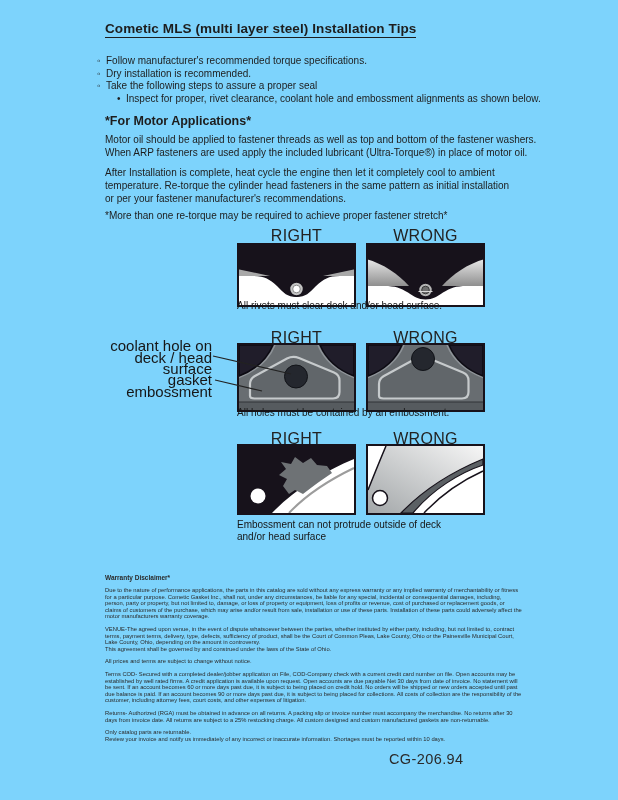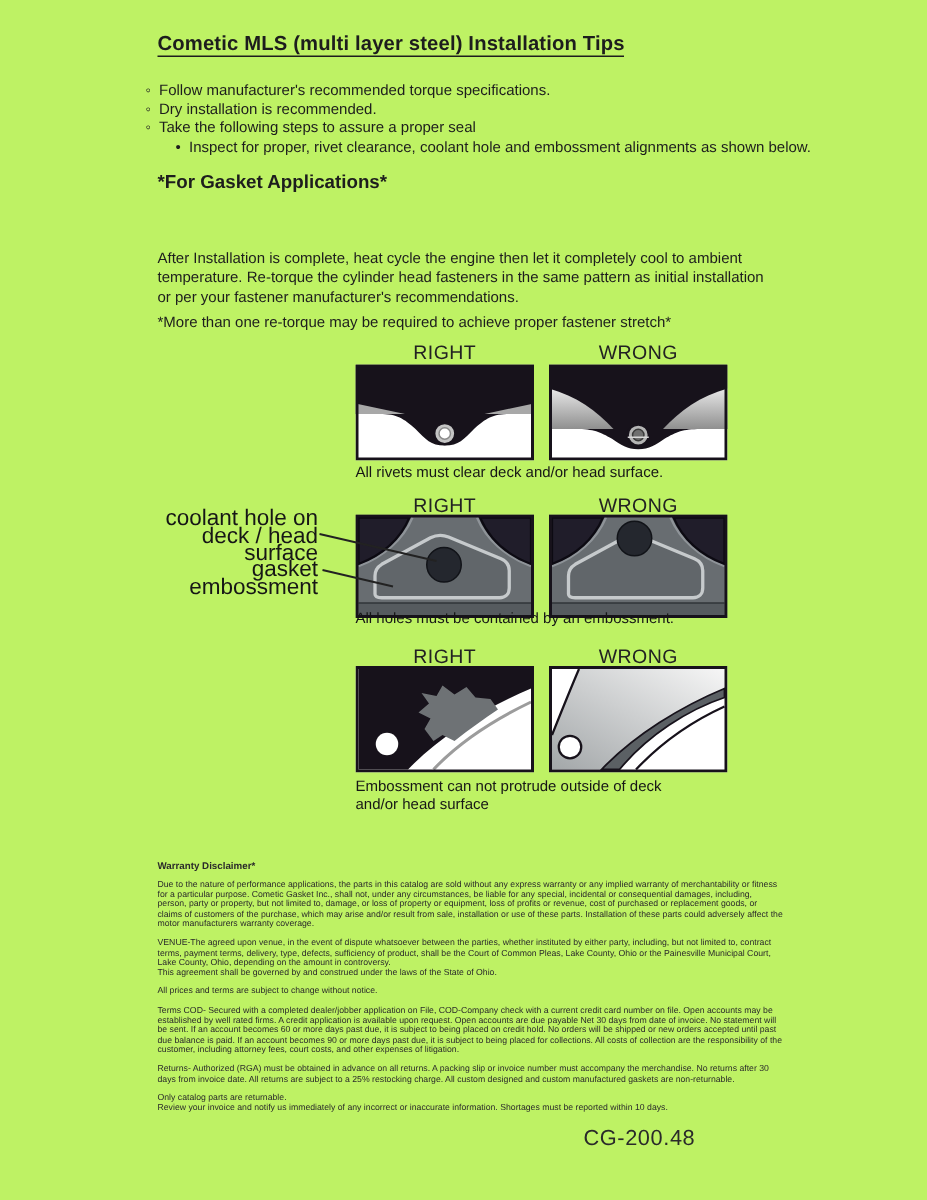--- a/index.html
+++ b/index.html
@@ -1,39 +1,39 @@
 <!DOCTYPE html>
 <html><head>
 <meta charset="utf-8">
 <style>
   html,body { margin:0; padding:0; background:#e9e9e9; }
   .page {
     position:relative; width:618px; height:800px; margin:0 auto;
-    background:#bef264; overflow:hidden;
+    background:#7dd3fc; overflow:hidden;
     font-family:"Liberation Sans", sans-serif; color:#1d1d1d;
     -webkit-font-smoothing:antialiased;
   }
   .abs { position:absolute; }
   .prewrap { white-space:pre-line; }
 
   .title {
     left:105px; top:21px; font-size:13.5px; font-weight:bold;
     border-bottom:1.5px solid #1d1d1d; padding-bottom:1px; letter-spacing:0.1px;
   }
 
   .tips { left:97px; top:55px; width:460px; font-size:10px; line-height:12.6px; }
   .bullet { position:relative; padding-left:9px; }
   .bullet::before { content:"◦"; position:absolute; left:0; top:0; font-size:10px; }
   .subbullet { position:relative; padding-left:9px; margin-left:20px; }
   .subbullet::before { content:"•"; position:absolute; left:0; top:0; font-size:10px; }
 
   .diesel-heading { left:105px; top:114px; font-size:12.5px; font-weight:bold; }
   .body-para { left:105px; width:460px; font-size:10px; line-height:13px; }
 
-  .dg-label { width:119px; text-align:center; font-size:13px; letter-spacing:0.3px; color:#222; }
+  .dg-label { width:119px; text-align:center; font-size:16px; letter-spacing:0.3px; color:#222; }
   .dg-box { width:119px; display:block; }
   .dg-caption { font-size:10px; line-height:12px; color:#161616; }
 
   .annot { font-size:15px; line-height:11.5px; text-align:right; color:#161616; }
 
   .legal { left:105px; top:574px; width:417px; color:#2a2a2a; }
   .legal h4 { margin:0 0 6px 0; font-size:6.5px; font-weight:bold; }
   .legal p { margin:0 0 6px 0; font-size:5.8px; line-height:6.6px; }
 
   .doc-code { left:389px; top:751px; font-size:14.5px; letter-spacing:0.4px; color:#2a2a2a; }
@@ -47,21 +47,23 @@
 
   <div class="abs title">Cometic MLS (multi layer steel) Installation Tips</div>
 
   <div class="abs tips">
     <div class="bullet">Follow manufacturer's recommended torque specifications.</div>
     <div class="bullet">Dry installation is recommended.</div>
     <div class="bullet">Take the following steps to assure a proper seal</div>
     <div class="subbullet">Inspect for proper, rivet clearance, coolant hole and embossment alignments as shown below.</div>
   </div>
 
-  <div class="abs diesel-heading">*For Gasket Applications*</div>
+  <div class="abs diesel-heading">*For Motor Applications*</div>
+  <div class="abs body-para prewrap" style="top:133px">Motor oil should be applied to fastener threads as well as top and bottom of the fastener washers.
+When ARP fasteners are used apply the included lubricant (Ultra-Torque®) in place of motor oil.</div>
   <div class="abs body-para prewrap" style="top:166px">After Installation is complete, heat cycle the engine then let it completely cool to ambient
 temperature. Re-torque the cylinder head fasteners in the same pattern as initial installation
 or per your fastener manufacturer's recommendations.</div>
   <div class="abs body-para" style="top:209px">*More than one re-torque may be required to achieve proper fastener stretch*</div>
 
   <div class="abs dg-label" style="left:237px; top:227px">RIGHT</div>
   <div class="abs dg-label" style="left:366px; top:227px">WRONG</div>
 
   <svg class="abs dg-box" style="left:237px; top:243px" width="119" height="64" viewBox="0 0 119 64">
     <rect x="0" y="0" width="119" height="64" fill="#ffffff"></rect>
@@ -83,21 +85,21 @@
     <rect x="0" y="0" width="119" height="64" fill="#ffffff"></rect>
     <path d="M0,0 H119 V43 H101 C89,43 85,45 77,49.5 C71,53.5 67,56.5 59.5,56.5 C52,56.5 48,53.5 42,49.5 C34,45 30,43 18,43 H0 Z" fill="#17121b"></path>
     <path d="M0,16 C18,21 32,31 43,43 L0,43 Z" fill="url(#gw1)"></path>
     <path d="M119,16 C101,21 87,31 76,43 L119,43 Z" fill="url(#gw1)"></path>
     <circle cx="59.5" cy="47" r="7" fill="#b5b5b5" stroke="#17121b" stroke-width="1.5"></circle>
     <circle cx="59.5" cy="47" r="3.8" fill="#6f6f6f" stroke="#3a3a3a" stroke-width="1"></circle>
     <line x1="52.5" y1="48.5" x2="66.5" y2="48.5" stroke="#d8d8d8" stroke-width="1"></line>
     <rect x="1" y="1" width="117" height="62" fill="none" stroke="#17121b" stroke-width="2"></rect>
   </svg>
 
-  <div class="abs dg-caption" style="left:237px; top:310px">All rivets must clear deck and/or head surface.</div>
+  <div class="abs dg-caption" style="left:237px; top:300px">All rivets must clear deck and/or head surface.</div>
 
   <div class="abs dg-label" style="left:237px; top:329px">RIGHT</div>
   <div class="abs dg-label" style="left:366px; top:329px">WRONG</div>
 
   <div class="abs annot prewrap" style="left:100px; top:340px; width:112px">coolant hole on
 deck / head surface</div>
   <div class="abs annot" style="left:100px; top:374px; width:112px">gasket embossment</div>
 
   <svg class="abs dg-box" style="left:237px; top:343px" width="119" height="69" viewBox="0 0 119 69">
     <rect x="0" y="0" width="119" height="69" fill="#686d71"></rect>
@@ -168,15 +170,15 @@
     <p class="prewrap">Due to the nature of performance applications, the parts in this catalog are sold without any express warranty or any implied warranty of merchantability or fitness for a particular purpose.  Cometic Gasket Inc., shall not, under any circumstances, be liable for any special, incidental or consequential damages, including, person, party or property, but not limited to, damage, or loss of property or equipment, loss of profits or revenue, cost of purchased or replacement goods, or claims of customers of the purchase, which may arise and/or result from sale, installation or use of these parts.  Installation of these parts could adversely affect the motor manufacturers warranty coverage.</p>
     <p class="prewrap">VENUE-The agreed upon venue, in the event of dispute whatsoever between the parties, whether instituted by either party, including, but not limited to, contract terms, payment terms, delivery, type, defects, sufficiency of product, shall be the Court of Common Pleas, Lake County, Ohio or the Painesville Municipal Court, Lake County, Ohio, depending on the amount in controversy.
 This agreement shall be governed by and construed under the laws of the State of Ohio.</p>
     <p class="prewrap">All prices and terms are subject to change without notice.</p>
     <p class="prewrap">Terms COD- Secured with a completed dealer/jobber application on File, COD-Company check with a current credit card number on file.  Open accounts may be established by well rated firms.  A credit application is available upon request.  Open accounts are due payable Net 30 days from date of invoice.  No statement will be sent.  If an account becomes 60 or more days past due, it is subject to being placed on credit hold.  No orders will be shipped or new orders accepted until past due balance is paid.  If an account becomes 90 or more days past due, it is subject to being placed for collections.  All costs of collection are the responsibility of the customer, including attorney fees, court costs, and other expenses of litigation.</p>
     <p class="prewrap">Returns- Authorized (RGA) must be obtained in advance on all returns.  A packing slip or invoice number must accompany the merchandise.  No returns after 30 days from invoice date.  All returns are subject to a 25% restocking charge.  All custom designed and custom manufactured gaskets are non-returnable.</p>
     <p class="prewrap">Only catalog parts are returnable.
 Review your invoice and notify us immediately of any incorrect or inaccurate information.  Shortages must be reported within 10 days.</p>
   </div>
 
-  <div class="abs doc-code">CG-200.48</div>
+  <div class="abs doc-code">CG-206.94</div>
 
 </div>
 
 </body></html>

